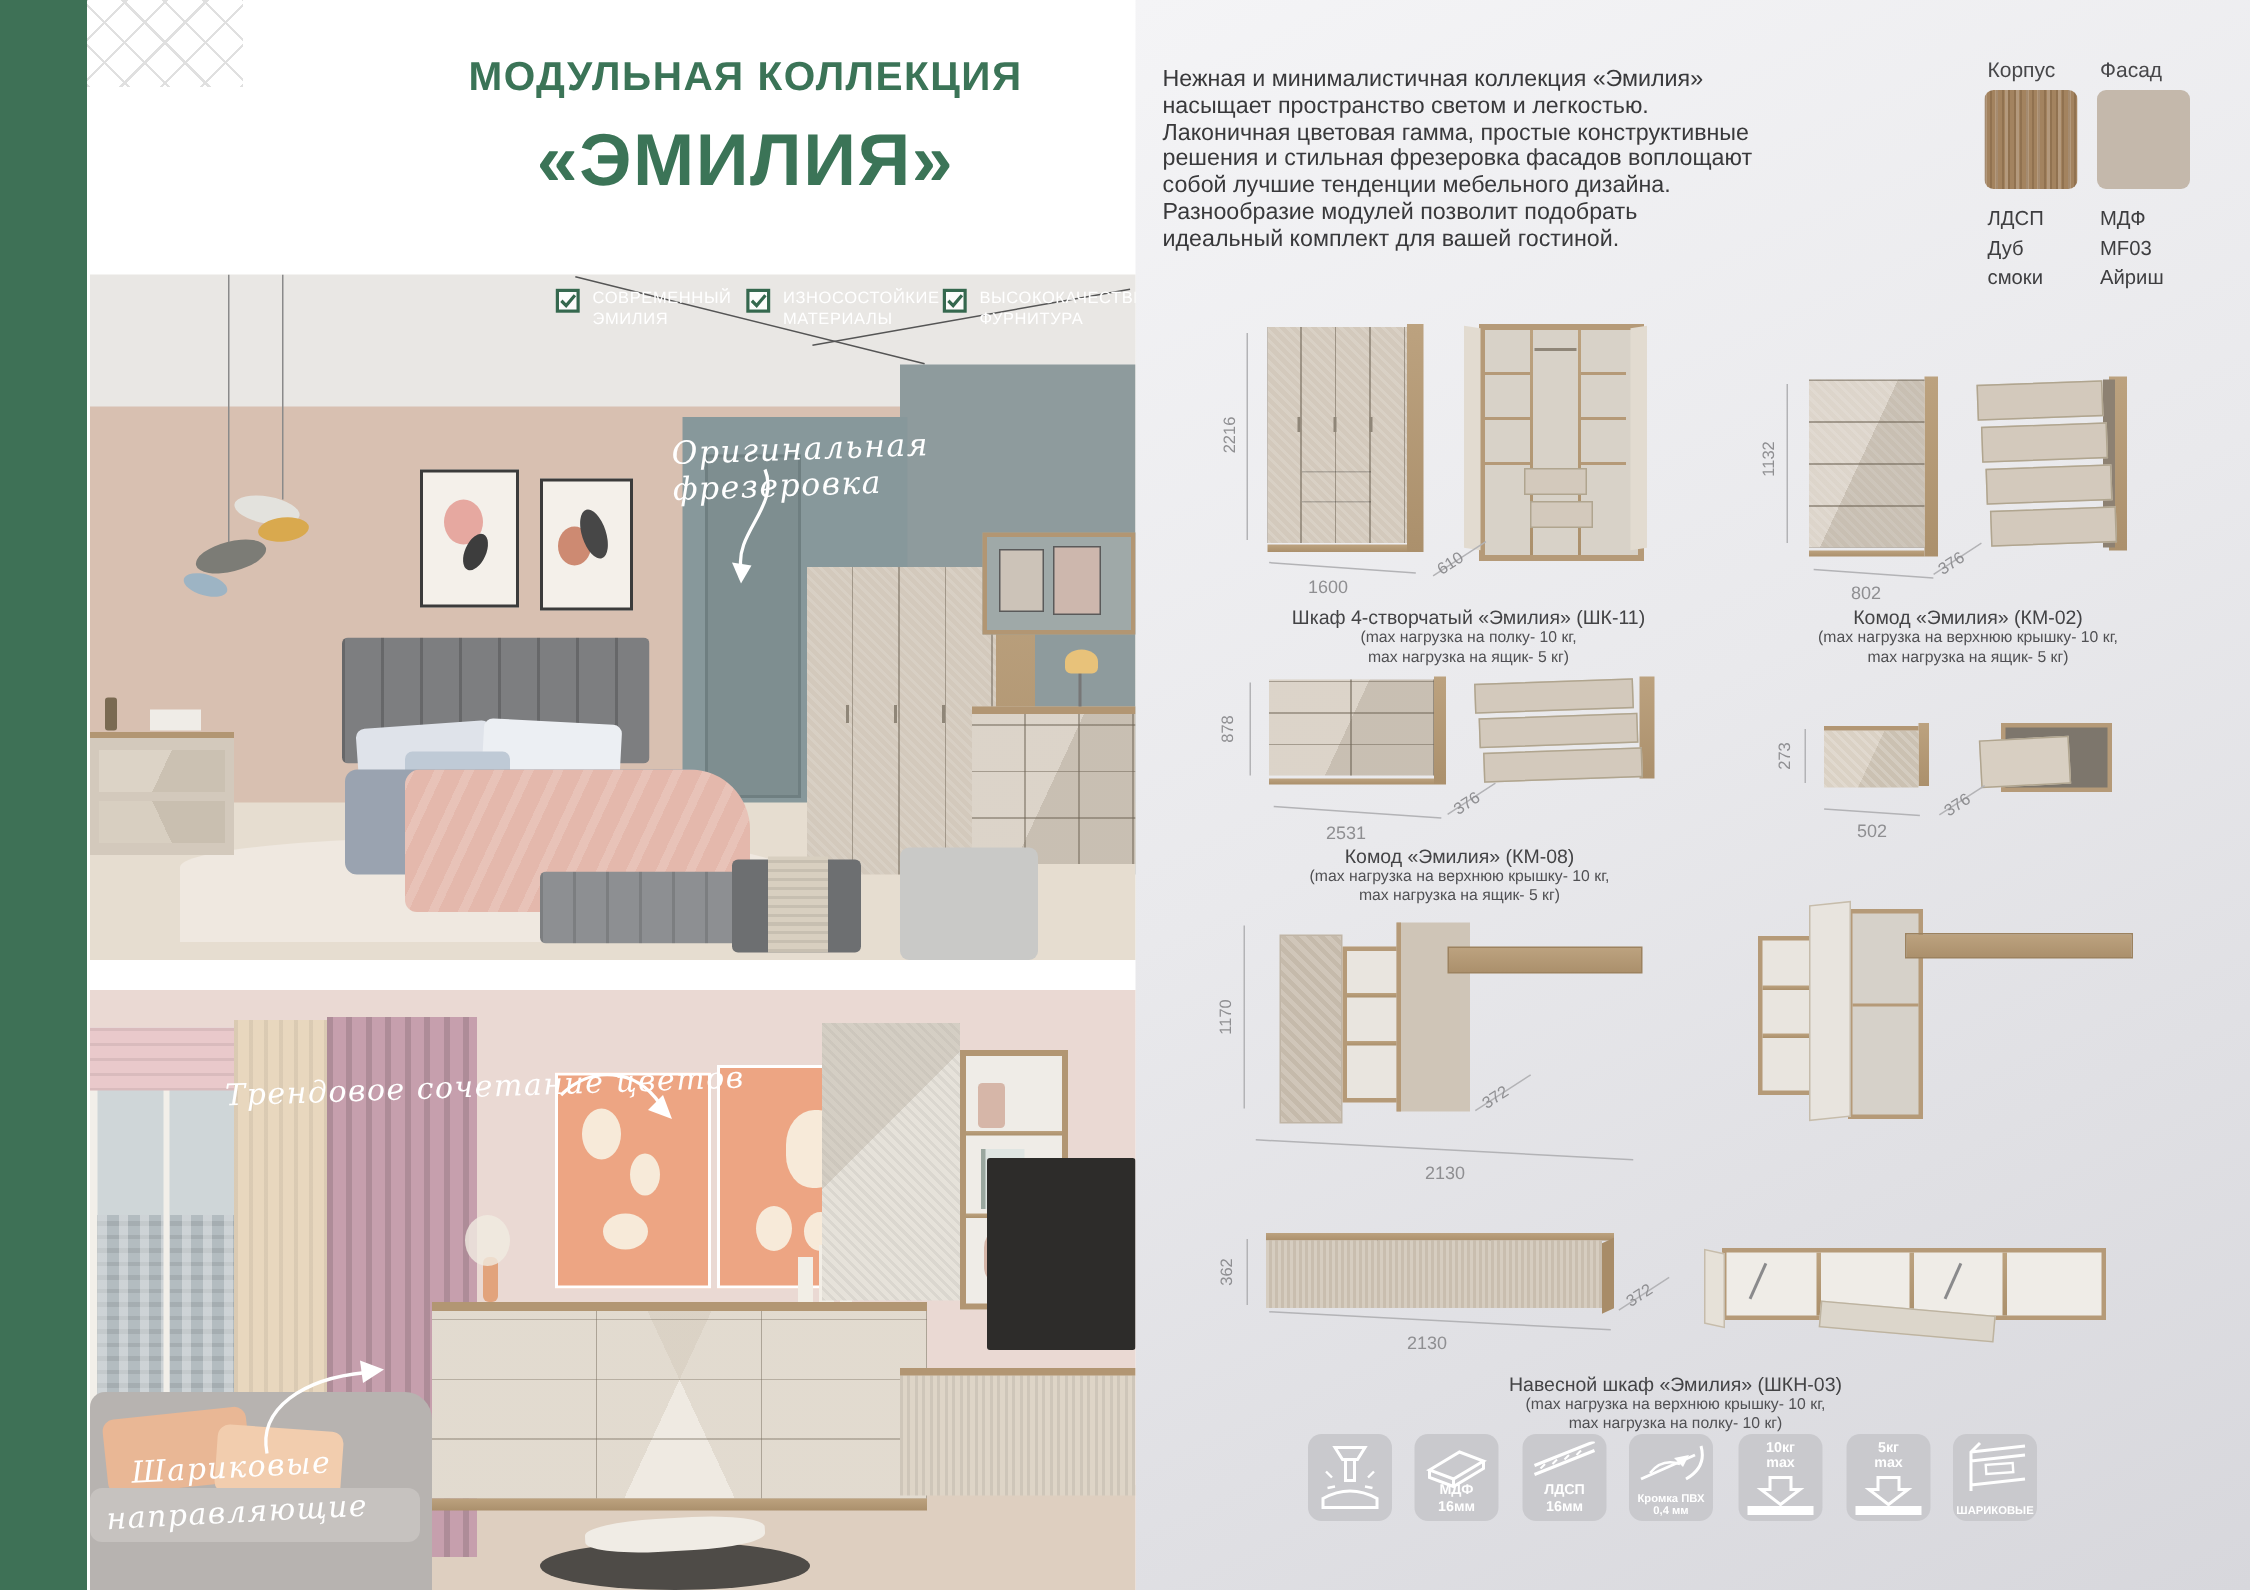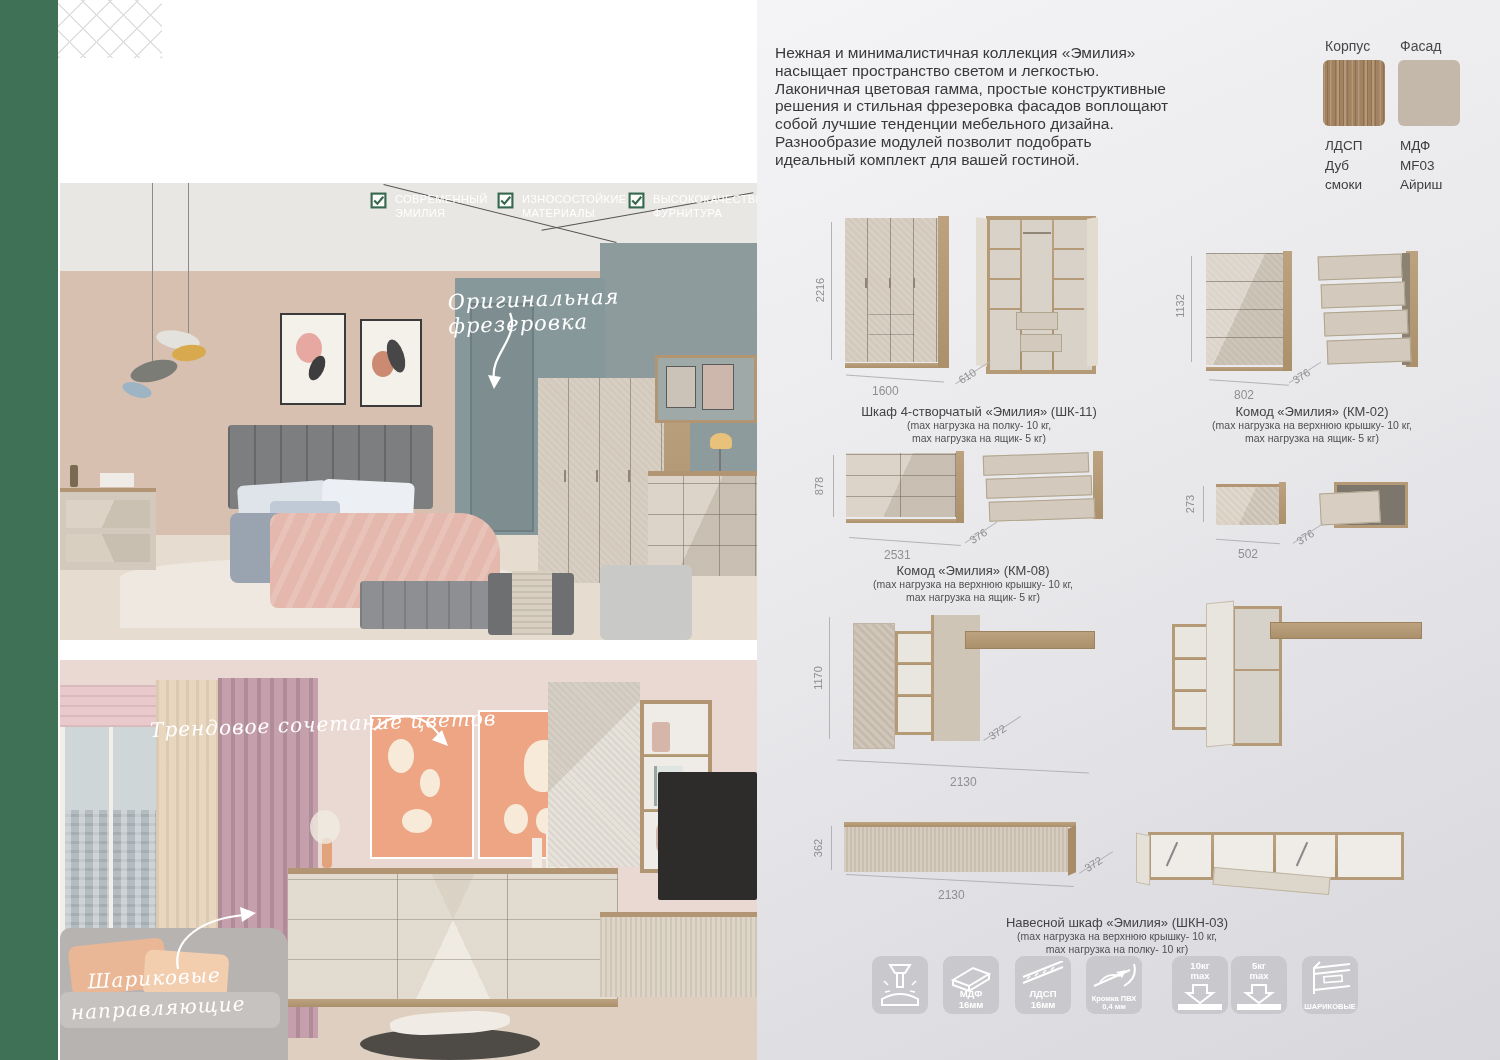--- a/index.html
+++ b/index.html
@@ -54,20 +54,22 @@
   .tt-t{position:absolute;left:0;right:0;top:5px;}
 </style>
 </head>
 <body>
 
 <div id="page">
 
   <div class="green-strip"></div>
   <div class="diamonds"></div>
   <div class="title">
+    <div class="l1">МОДУЛЬНАЯ КОЛЛЕКЦИЯ</div>
+    <div class="l2">«ЭМИЛИЯ»</div>
   </div>
 
   <div class="right-bg"></div>
 
   <div class="intro">Нежная и минималистичная коллекция «Эмилия» насыщает пространство светом и легкостью. Лаконичная цветовая гамма, простые конструктивные решения и стильная фрезеровка фасадов воплощают собой лучшие тенденции мебельного дизайна. Разнообразие модулей позволит подобрать идеальный комплект для вашей гостиной.</div>
 
   <div class="mat-label" style="left:1325px;top:38px;">Корпус</div>
   <div class="swatch sw-wood" style="left:1323px;top:60px;"></div>
   <div class="mat-lines" style="left:1325px;top:136px;">
     <div>ЛДСП</div>
@@ -449,21 +451,21 @@
     <svg width="48" height="30" viewBox="0 0 48 30" style="margin-top:4px;">
       <path d="M4 26 L40 10 M44 4 q4 14 -10 22" fill="none" stroke="#fff" stroke-width="2"></path>
       <path d="M10 22 q8 -10 20 -6" fill="none" stroke="#fff" stroke-width="1.6"></path>
       <polygon points="32,18 26,12 36,10" fill="#fff"></polygon>
     </svg>
     <div class="tt-b" style="bottom:3px;">
       <div class="t1" style="font-size:7.5px;">Кромка ПВХ</div>
       <div class="t1" style="font-size:7.5px;">0,4 мм</div>
     </div>
   </div>
-  <div class="tile" style="left:1159px;margin-left:13px;">
+  <div class="tile" style="left:1159px;">
     <div class="tt-t">
       <div class="t1">10кг</div>
       <div class="t1">max</div>
     </div>
     <svg width="34" height="22" viewBox="0 0 34 22" style="margin-top:27px;">
       <path d="M10 2 h14 v8 h6 L17 20 L4 10 h6 z" fill="none" stroke="#fff" stroke-width="2"></path>
     </svg>
     <div class="abs" style="left:6px;right:6px;bottom:4px;height:6px;background:#fff;"></div>
   </div>
   <div class="tile" style="left:1231px;text-decoration:underline;">

